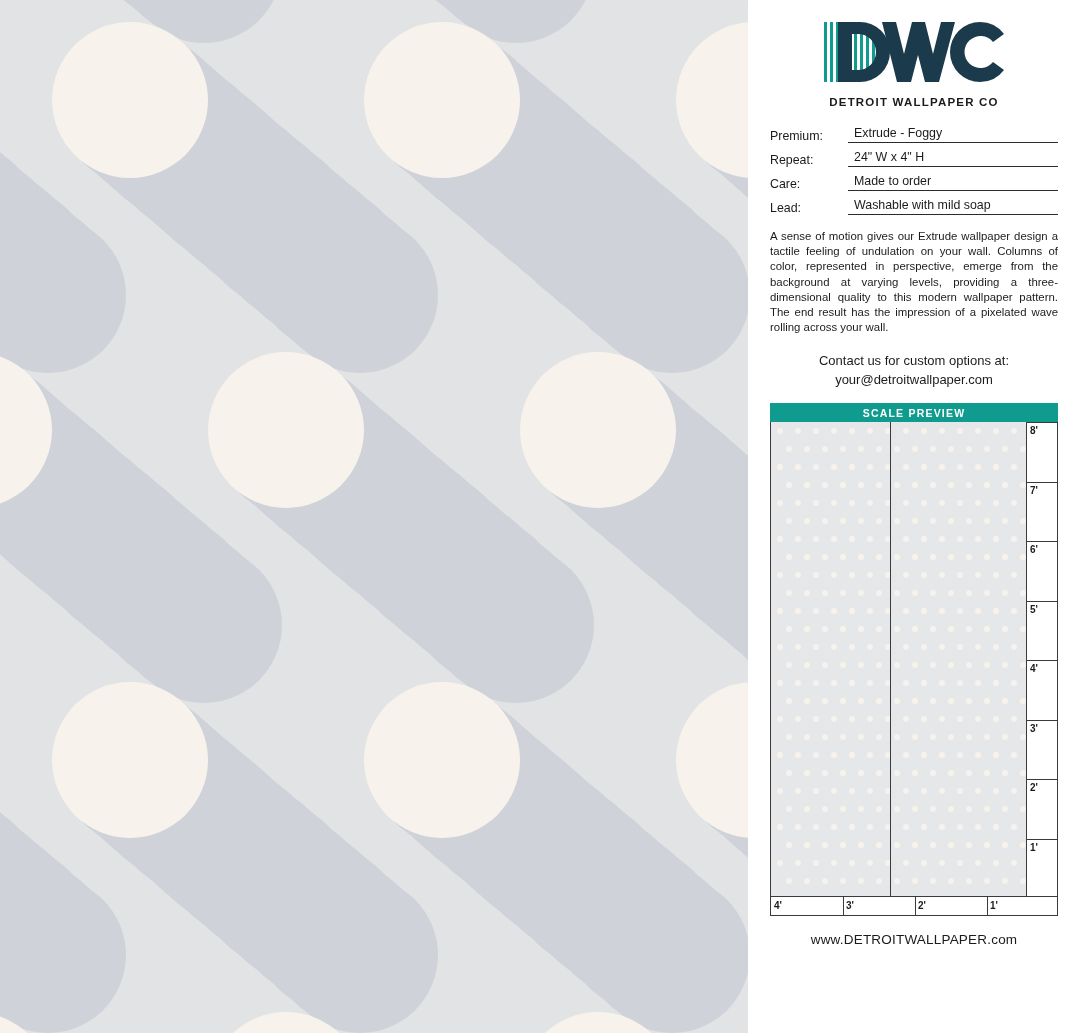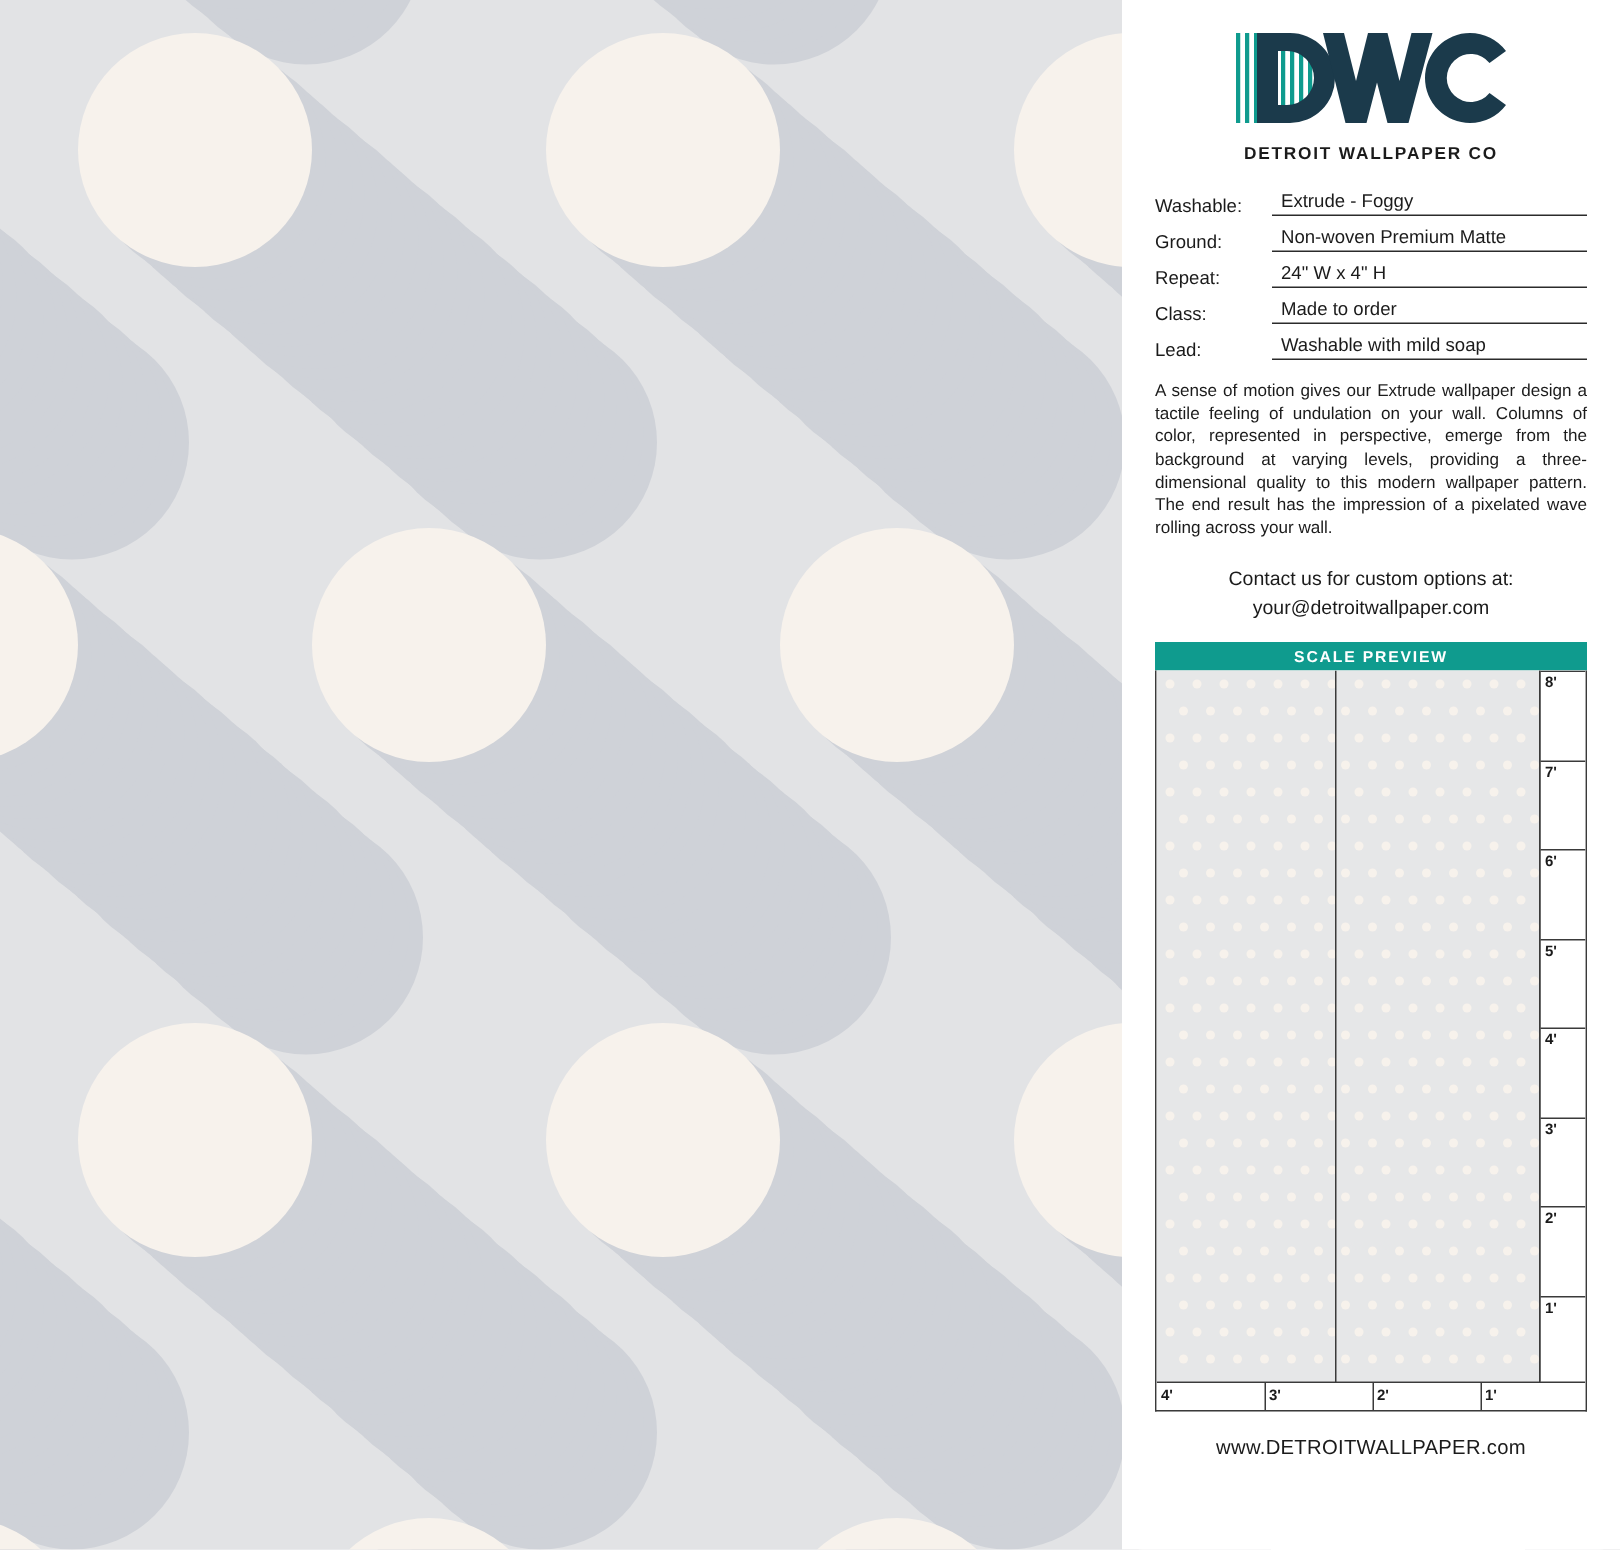--- a/index.html
+++ b/index.html
@@ -469,33 +469,29 @@
           <path d="M150 6 a30 30 0 1 0 0 60 a30 30 0 0 1 0 -60 z" fill="#0f9b8e"></path>
 
           <path d="M162 6 a30 30 0 1 0 0 60 a30 30 0 0 0 24 -12 l-11 -8 a16 16 0 1 1 0 -20 l11 -8 a30 30 0 0 0 -24 -12 z" fill="#1b3a4b"></path>
         </svg>
       </div>
       <div class="logo-sub">DETROIT WALLPAPER CO</div>
     </div>
 
     <div class="specs">
       <div class="spec-row">
-        <div class="spec-label">Washable:</div>
+        <div class="spec-label">Premium:</div>
         <div class="spec-value">Extrude - Foggy</div>
-      </div>
-      <div class="spec-row">
-        <div class="spec-label">Ground:</div>
-        <div class="spec-value">Non-woven Premium Matte</div>
       </div>
       <div class="spec-row">
         <div class="spec-label">Repeat:</div>
         <div class="spec-value">24" W x 4" H</div>
       </div>
       <div class="spec-row">
-        <div class="spec-label">Class:</div>
+        <div class="spec-label">Care:</div>
         <div class="spec-value">Made to order</div>
       </div>
       <div class="spec-row">
         <div class="spec-label">Lead:</div>
         <div class="spec-value">Washable with mild soap</div>
       </div>
     </div>
 
     <div class="desc">A sense of motion gives our Extrude wallpaper design a tactile feeling of undulation on your wall. Columns of color, represented in perspective, emerge from the background at varying levels, providing a three-dimensional quality to this modern wallpaper pattern. The end result has the impression of a pixelated wave rolling across your wall.</div>
 

